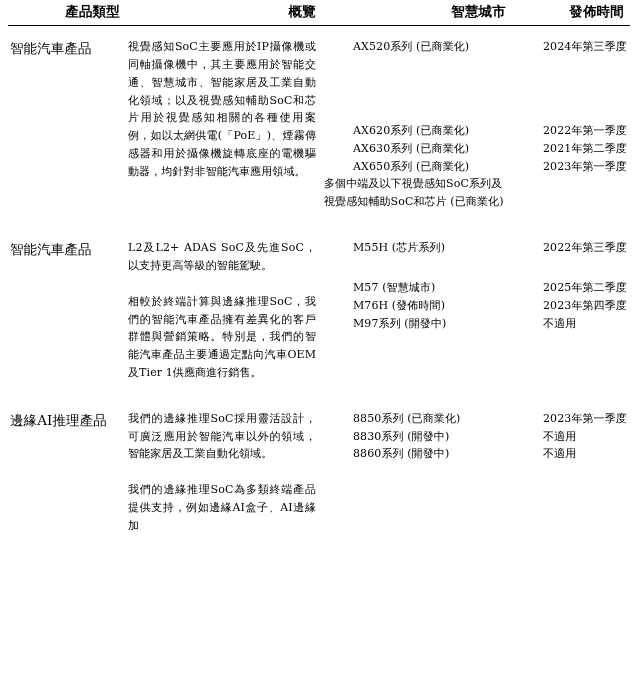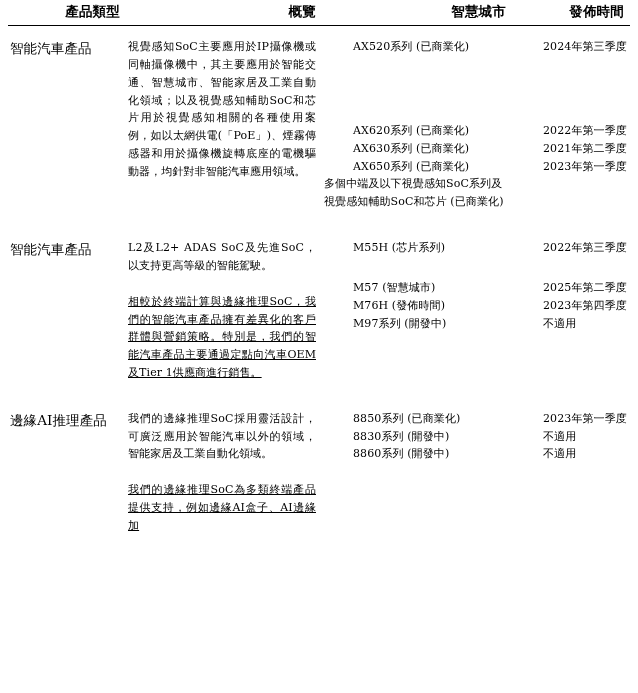--- a/index.html
+++ b/index.html
@@ -59,21 +59,20 @@
     font-size: 13.5px;
     line-height: 1.6;
   }
   .just {
     text-align: justify;
     text-align-last: left;
     text-justify: inter-ideograph;
   }
   .para + .para {
     margin-top: 18px;
-    text-decoration: underline;
   }
   .line {
     white-space: nowrap;
   }
   .chip-list .line,
   .date-list .line {
     display: block;
     margin-left: 29px;
   }
   .gap-lg { height: 22px; }

